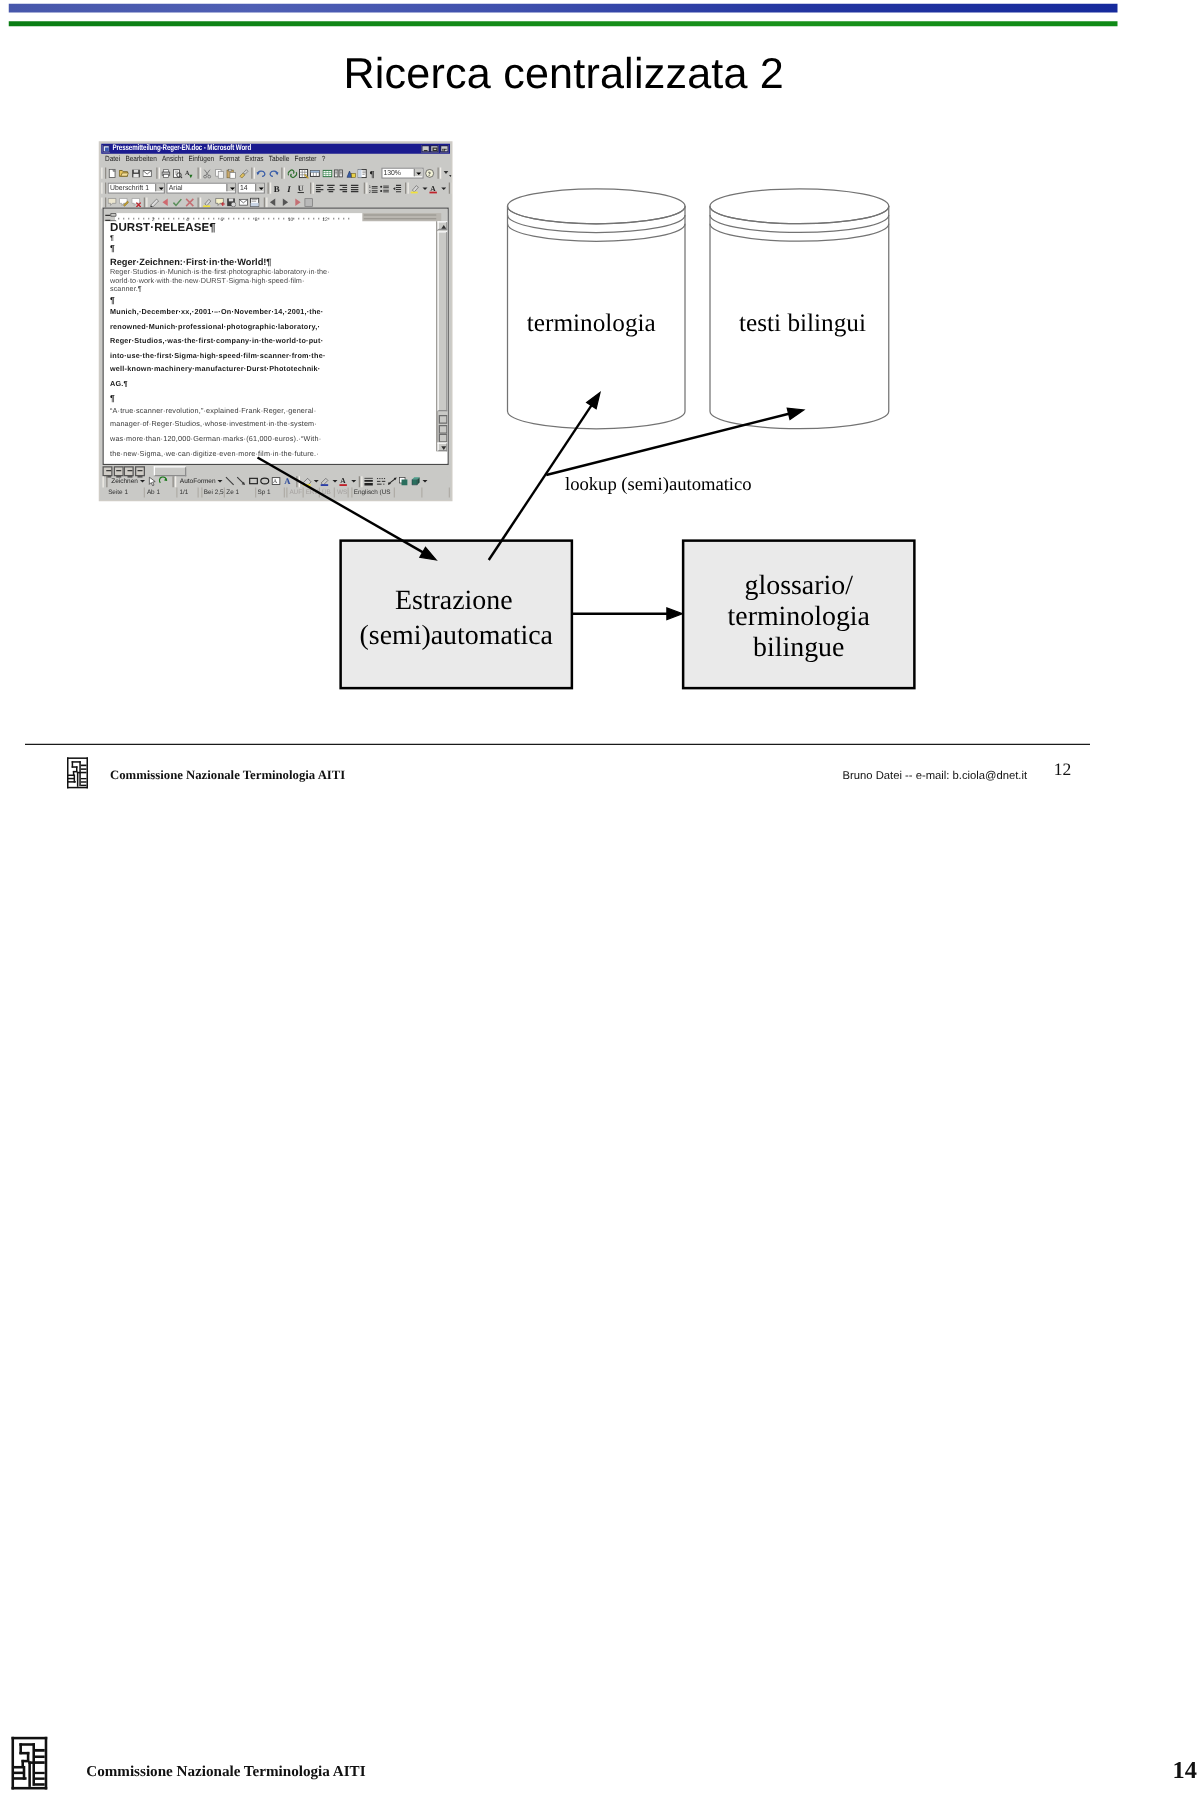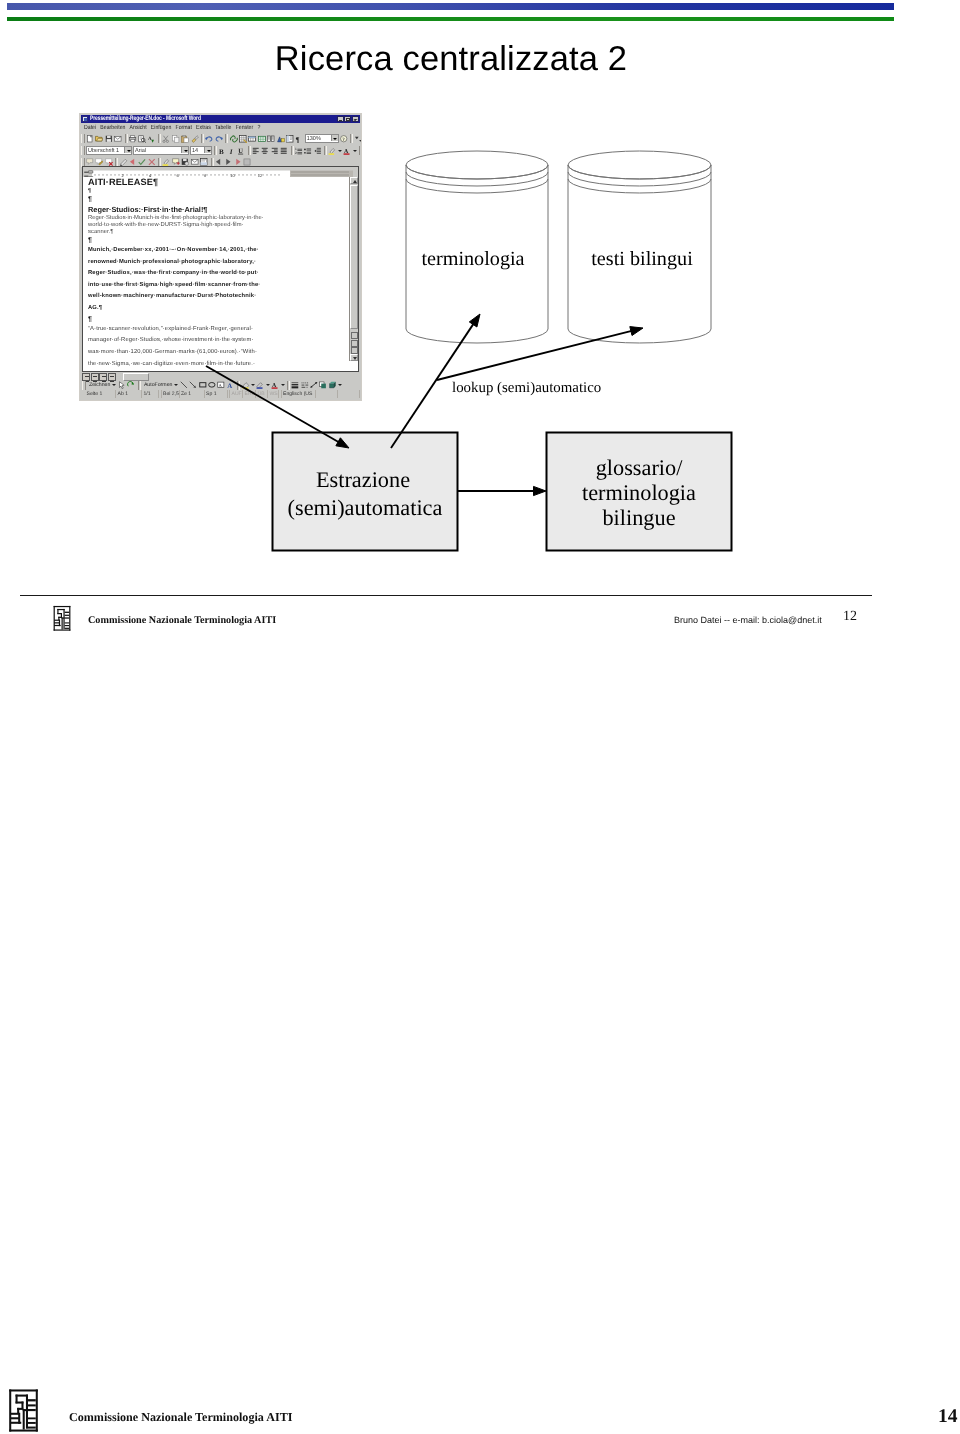--- a/index.html
+++ b/index.html
@@ -431,24 +431,24 @@
             <text x="122.0" y="6.6" font-size="4" text-anchor="middle" fill="#333" font-family="Liberation Sans,sans-serif">8</text>
             <text x="149.5" y="6.6" font-size="4" text-anchor="middle" fill="#333" font-family="Liberation Sans,sans-serif">10</text>
             <text x="177.0" y="6.6" font-size="4" text-anchor="middle" fill="#333" font-family="Liberation Sans,sans-serif">12</text>
             <rect x="207" y="0.5" width="63" height="9" fill="#b9b6b0"></rect>
             <path d="M208 2 h58 M208 5 h58 M208 8 h58" stroke="#8e8b85" stroke-width=".7"></path>
             <path d="M1.2 2.2 h4.2 M1.2 6.2 h4.2" stroke="#333" stroke-width="1"></path>
             <path d="M5.6 0.8 h4.2 v2.2 h-4.2Z M5.6 6.6 h4.2 v2.4 h-4.2Z" fill="#c9c9c6" stroke="#4a4a4a" stroke-width=".6"></path>
           </svg></div>
       <div class="ww-docarea">
         <div class="ww-doc" id="ww-doc">
-            <div class="d-h1">AITI·​RELEASE¶</div>
+            <div class="d-h1">DURST·​RELEASE¶</div>
             <div class="d-pm">¶</div>
             <div class="d-pm2">¶</div>
-            <div class="d-h2">Reger·​Studios:·​First·​in·​the·​Arial!¶</div>
+            <div class="d-h2">Reger·​Zeichnen:·​First·​in·​the·​World!¶</div>
             <div class="d-p d-p-small">Reger·​Studios·​in·​Munich·​is·​the·​first·​photographic·​laboratory·​in·​the·​world·​to·​work·​with·​the·​new·​DURST·​Sigma·​high·​speed·​film·​scanner.¶</div>
             <div class="d-pm2">¶</div>
             <div class="d-p d-p-bold">Munich,·​December·​xx,·​2001·​–·​On·​November·​14,·​2001,·​the·​renowned·​Munich·​professional·​photographic·​laboratory,·​Reger·​Studios,·​was·​the·​first·​company·​in·​the·​world·​to·​put·​into·​use·​the·​first·​Sigma·​high·​speed·​film·​scanner·​from·​the·​well-known·​machinery·​manufacturer·​Durst·​Phototechnik·​AG.¶</div>
             <div class="d-pm2">¶</div>
             <div class="d-p d-p-body">“A·​true·​scanner·​revolution,”·​explained·​Frank·​Reger,·​general·​manager·​of·​Reger·​Studios,·​whose·​investment·​in·​the·​system·​was·​more·​than·​120,000·​German·​marks·​(61,000·​euros).·​“With·​the·​new·​Sigma,·​we·​can·​digitize·​even·​more·​film·​in·​the·​future.·​We·​can·​currently·​count·​on·​around·​five·​hundred·​scans·​per·​week.¶</div>
           </div>
       </div>
       <div class="ww-scrollv" id="ww-scrollv">
           <span class="sb-arrow up"></span>
           <span class="sb-thumb"></span>

